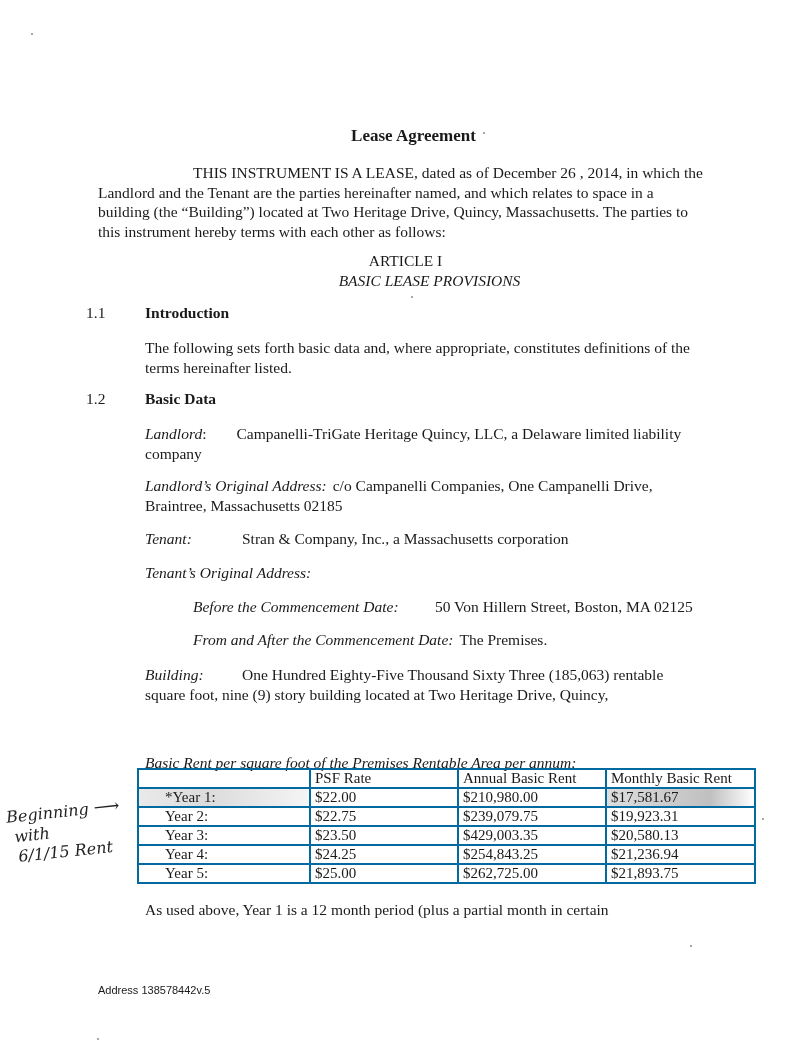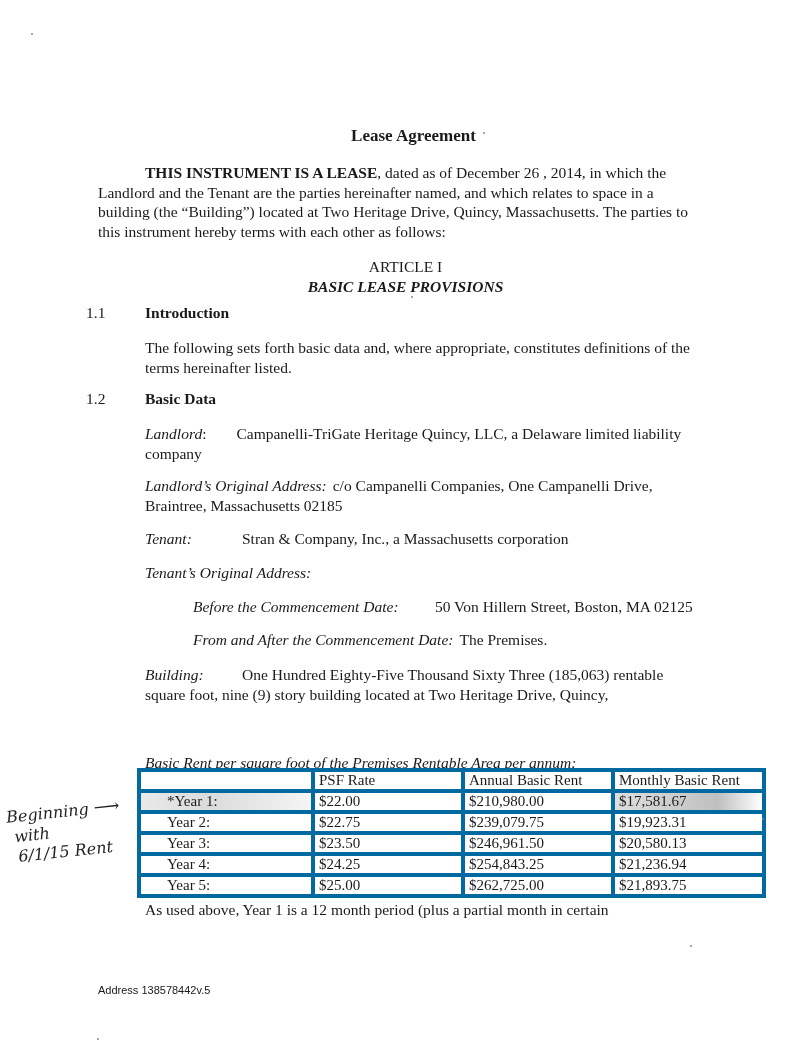--- a/index.html
+++ b/index.html
@@ -17,35 +17,35 @@
       font-size: 15.5px;
     }
     .abs { position: absolute; }
     .title {
       left: 0; width: 811px; top: 126px;
       text-align: center; font-weight: bold; font-size: 17px; padding-left: 8px;
     }
     .para {
       line-height: 19.5px;
     }
-    .b { font-weight: bold; }
+    .b { font-weight: normal; margin-left: 48px; }
     .i { font-style: italic; }
     .center { text-align: center; }
     .secnum { left: 86px; }
     .sechead { left: 145px; font-weight: bold; }
     .tab-gap { display: inline-block; }
 
     table.rent {
       position: absolute;
       left: 137px; top: 768px;
       border-collapse: collapse;
       font-size: 15px;
     }
     table.rent td {
-      border: 4px solid #0369a1;
+      border: 2px solid #0369a1;
       height: 17px;
       padding: 0 4px;
       line-height: 17px;
       vertical-align: middle;
     }
     table.rent td.c0 { width: 140px; padding-left: 26px; }
     table.rent td.c1 { width: 138px; }
     table.rent td.c2 { width: 138px; }
     table.rent td.c3 { width: 139px; }
     .smudge {
@@ -80,21 +80,21 @@
 <div class="abs para" style="left:98px; top:163px; width:640px;">
   <div style="padding-left:47px;">
     <span class="b">THIS INSTRUMENT IS A LEASE</span><span>, dated as of December 26 , 2014, in which the</span>
   </div>
   <div>Landlord and the Tenant are the parties hereinafter named, and which relates to space in a</div>
   <div>building (the “Building”) located at Two Heritage Drive, Quincy, Massachusetts.  The parties to</div>
   <div>this instrument hereby terms with each other as follows:</div>
 </div>
 
 <div class="abs center para" style="left:0; width:811px; top:251px;">
-  <div style="padding-left:0;margin-top:6px;">ARTICLE I</div>
+  <div style="padding-left:0;">ARTICLE I</div>
   <div class="b i">BASIC LEASE PROVISIONS</div>
 </div>
 
 <div class="abs secnum" style="top:304px;">1.1</div>
 <div class="abs sechead" style="top:304px;">Introduction</div>
 <div class="abs para" style="left:145px; top:338px; width:600px;">
   <div>The following sets forth basic data and, where appropriate, constitutes definitions of the</div>
   <div>terms hereinafter listed.</div>
 </div>
 
@@ -152,21 +152,21 @@
   </tr>
   <tr>
     <td class="c0">Year 2:</td>
     <td class="c1">$22.75</td>
     <td class="c2">$239,079.75</td>
     <td class="c3">$19,923.31</td>
   </tr>
   <tr>
     <td class="c0">Year 3:</td>
     <td class="c1">$23.50</td>
-    <td class="c2">$246,961.50</td>
+    <td class="c2">$429,003.35</td>
     <td class="c3">$20,580.13</td>
   </tr>
   <tr>
     <td class="c0">Year 4:</td>
     <td class="c1">$24.25</td>
     <td class="c2">$254,843.25</td>
     <td class="c3">$21,236.94</td>
   </tr>
   <tr>
     <td class="c0">Year 5:</td>

